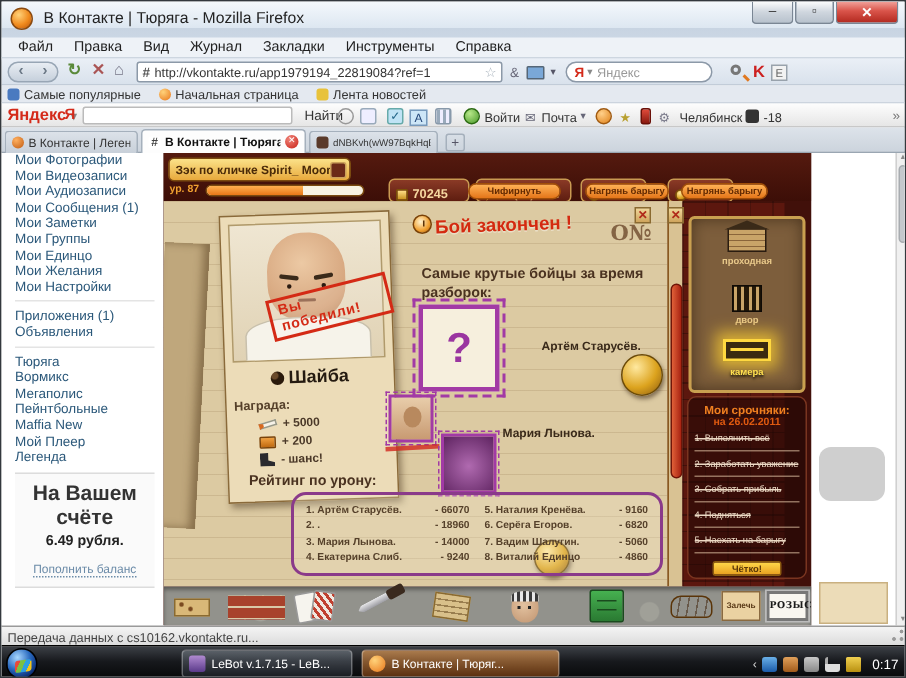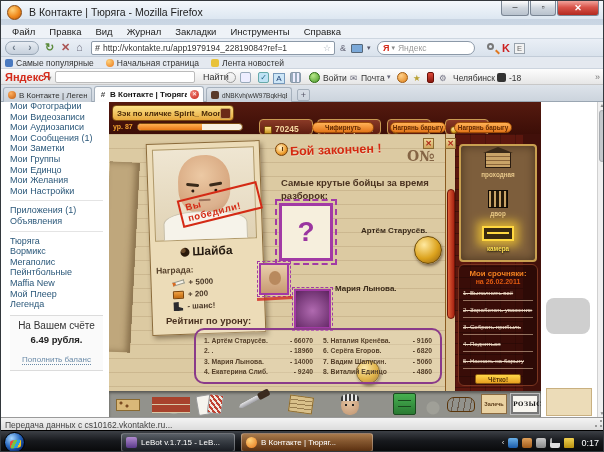--- a/index.html
+++ b/index.html
@@ -76,21 +76,21 @@
     font-size:9px;line-height:10px;text-align:center;color:#556}
 
   
   .content{left:0;top:101px;width:604px;height:315px;background:#fff;overflow:hidden}
 
   .vksb{left:0;top:0;width:108px;height:315px;background:#fff;padding:2px 0 0 9px;overflow:hidden}
   .vksb .it{font-size:9px;line-height:10.6px;color:#2b587a}
   .vksb .div{height:1px;background:#e4e4e4;margin:4px 6px 4px 0}
   .balance{margin:5px 6px 0 0;border-top:1px solid #dcdcdc;border-bottom:1px solid #dcdcdc;
     background:#fafafa;text-align:center;padding:4px 0}
-  .balance .b1{font-size:10px;font-weight:normal;color:#333}
+  .balance .b1{font-size:14px;font-weight:bold;color:#333}
   .balance .b2{font-size:9.5px;font-weight:bold;color:#222;margin:3px 0}
   .balance .b3{font-size:8px;color:#6b8ba8;border-bottom:1px dotted #6b8ba8;display:inline-block}
   .vkad{text-align:center;margin-top:6px;padding-right:8px}
   .vkad .t{font-size:9px;font-weight:bold;color:#2b587a;line-height:11px}
   .vkad .img{width:66px;height:16px;margin:4px auto 0;border-radius:2px;
     background:linear-gradient(100deg,#7a4aa0,#c05a90 40%,#e8c050 75%,#6ab0d8)}
 
   
   .game{left:108px;top:0;width:432px;height:315px;background:#41100a;overflow:hidden}
   .ghead{left:0;top:0;width:432px;height:32px;background:linear-gradient(#551a0f,#3c0e07)}

